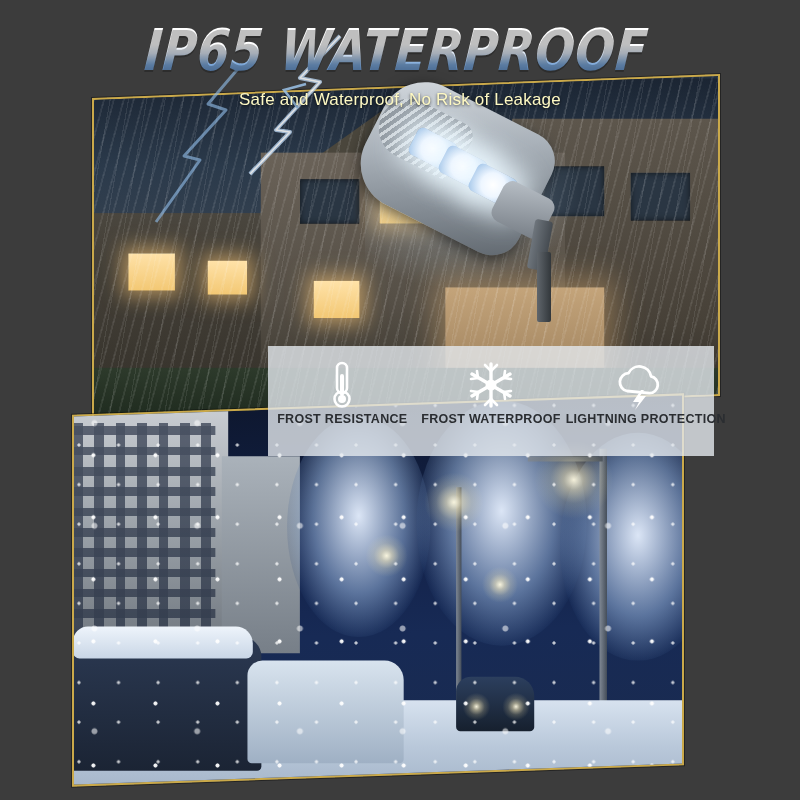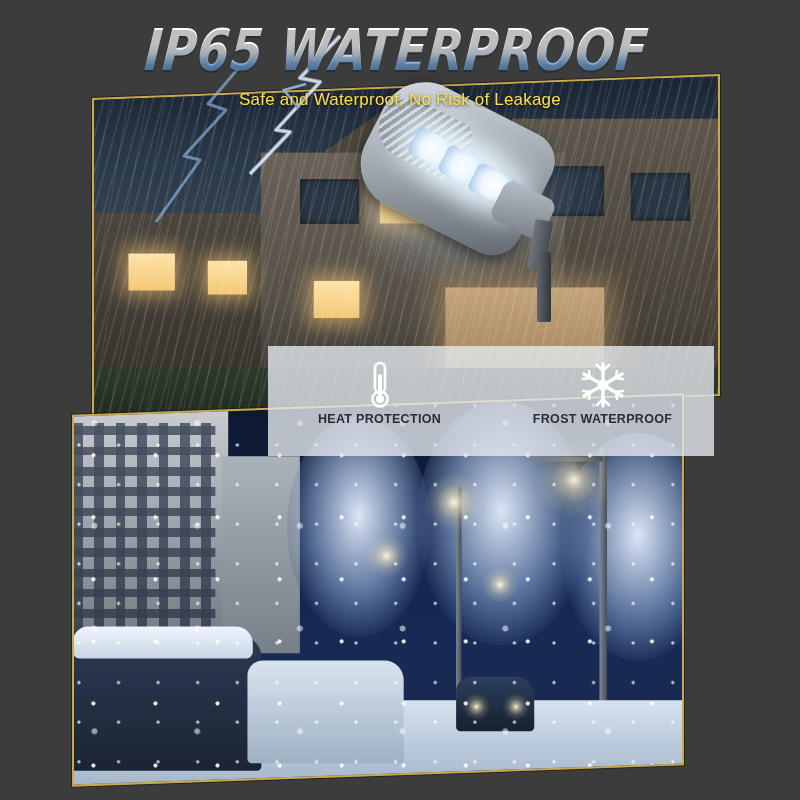--- a/index.html
+++ b/index.html
@@ -45,21 +45,21 @@
     background-clip: text;
     -webkit-text-fill-color: transparent;
     text-shadow: 0 2px 0 rgba(0,0,0,0.25);
     transform: scaleY(1.25) skewX(-6deg);
     transform-origin: center top;
     margin: 14px 0 0 0;
   }
   .headline-sub {
     margin-top: 20px;
     font-size: 17px;
-    color: #fde047;
+    color: #fef9c3;
     letter-spacing: 0.2px;
     text-shadow: 0 1px 3px rgba(0,0,0,0.7);
   }
 
   
   .bolt {
     position: absolute;
     z-index: 35;
     pointer-events: none;
     opacity: 0.85;
@@ -344,21 +344,21 @@
 
     <div class="feature">
       <div class="feature-icon">
         <svg width="34" height="50" viewBox="0 0 34 50">
           <rect x="12" y="3" width="10" height="30" rx="5" fill="none" stroke="#ffffff" stroke-width="2.6"></rect>
           <circle cx="17" cy="39" r="7.5" fill="none" stroke="#ffffff" stroke-width="2.6"></circle>
           <rect x="15" y="14" width="4" height="22" rx="2" fill="#ffffff"></rect>
           <circle cx="17" cy="39" r="4" fill="#ffffff"></circle>
         </svg>
       </div>
-      <div class="feature-label">HEAT PROTECTION</div>
+      <div class="feature-label">FROST RESISTANCE</div>
     </div>
 
     <div class="feature">
       <div class="feature-icon">
         <svg width="50" height="50" viewBox="0 0 50 50">
           <g stroke="#ffffff" stroke-width="3.4" stroke-linecap="round">
             <line x1="25" y1="4" x2="25" y2="46"></line>
             <line x1="6" y1="14" x2="44" y2="36"></line>
             <line x1="6" y1="36" x2="44" y2="14"></line>
           </g>
@@ -375,20 +375,29 @@
               <line x1="12" y1="32" x2="11" y2="39"></line>
             <line x1="38" y1="18" x2="45" y2="19"></line>
               <line x1="38" y1="18" x2="39" y2="11"></line>
           </g>
           <circle cx="25" cy="25" r="5.5" fill="#ffffff"></circle>
         </svg>
       </div>
       <div class="feature-label">FROST WATERPROOF</div>
     </div>
 
+    <div class="feature">
+      <div class="feature-icon">
+        <svg width="54" height="50" viewBox="0 0 54 50">
+          <path d="M14 31 a9 9 0 0 1 1.5 -17.8 a12 12 0 0 1 22.6 3.2 a8.5 8.5 0 0 1 -1.6 16.8 z" fill="none" stroke="#ffffff" stroke-width="2.8" stroke-linejoin="round"></path>
+          <polygon points="28,30 20,42 26,42 22,50 33,36 27,36 31,30" fill="#ffffff"></polygon>
+        </svg>
+      </div>
+      <div class="feature-label">LIGHTNING PROTECTION</div>
+    </div>
 
   </div>
 
   <div class="panel panel-bottom">
     <div class="panel-bottom-inner">
 
       <div class="bldg" style="left:1%; top:4%; width:26%; height:62%;">
         <div class="bldg-windows"></div>
       </div>
       <div class="bldg" style="left:26%; top:16%; width:12%; height:50%; background:linear-gradient(180deg,#aab2ba,#777f88);"></div>

